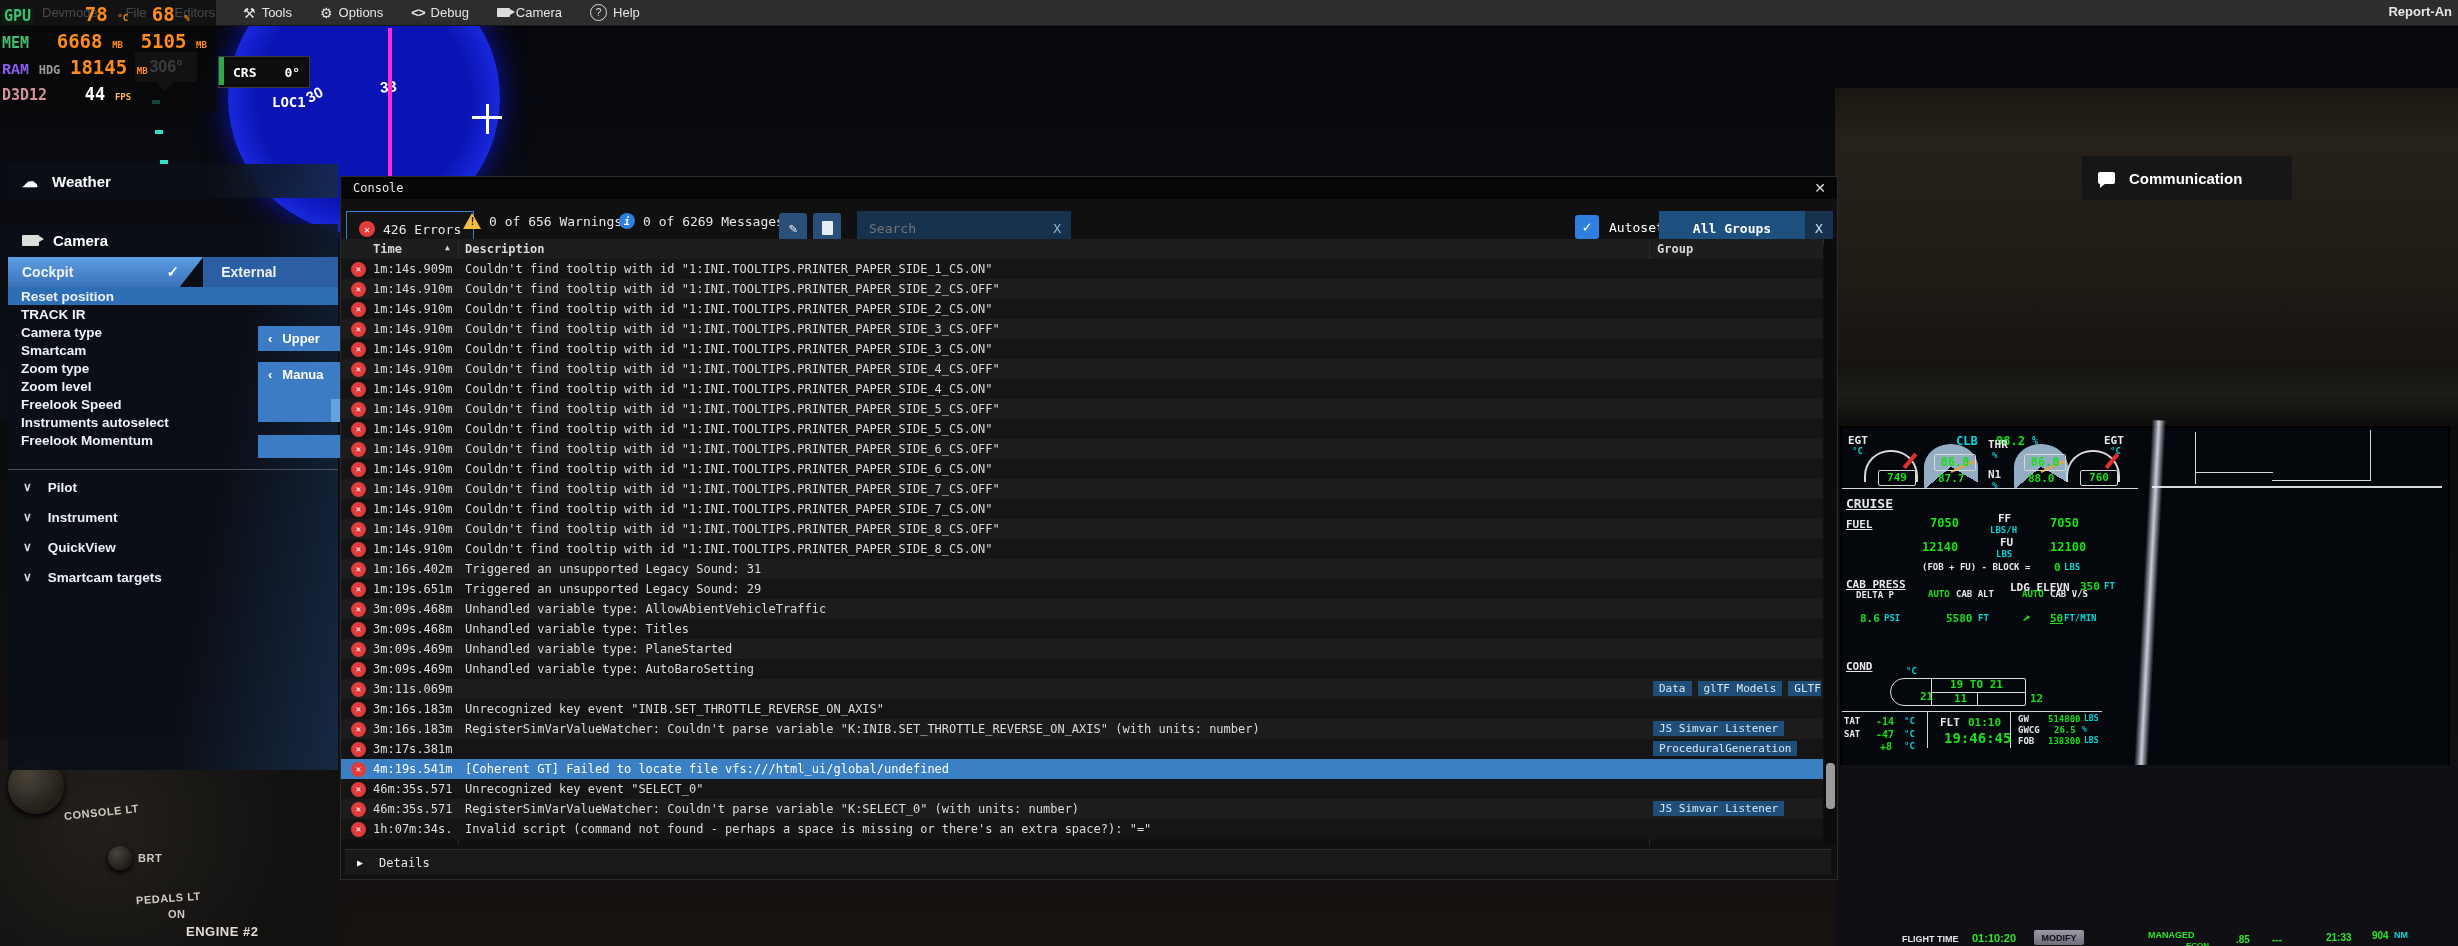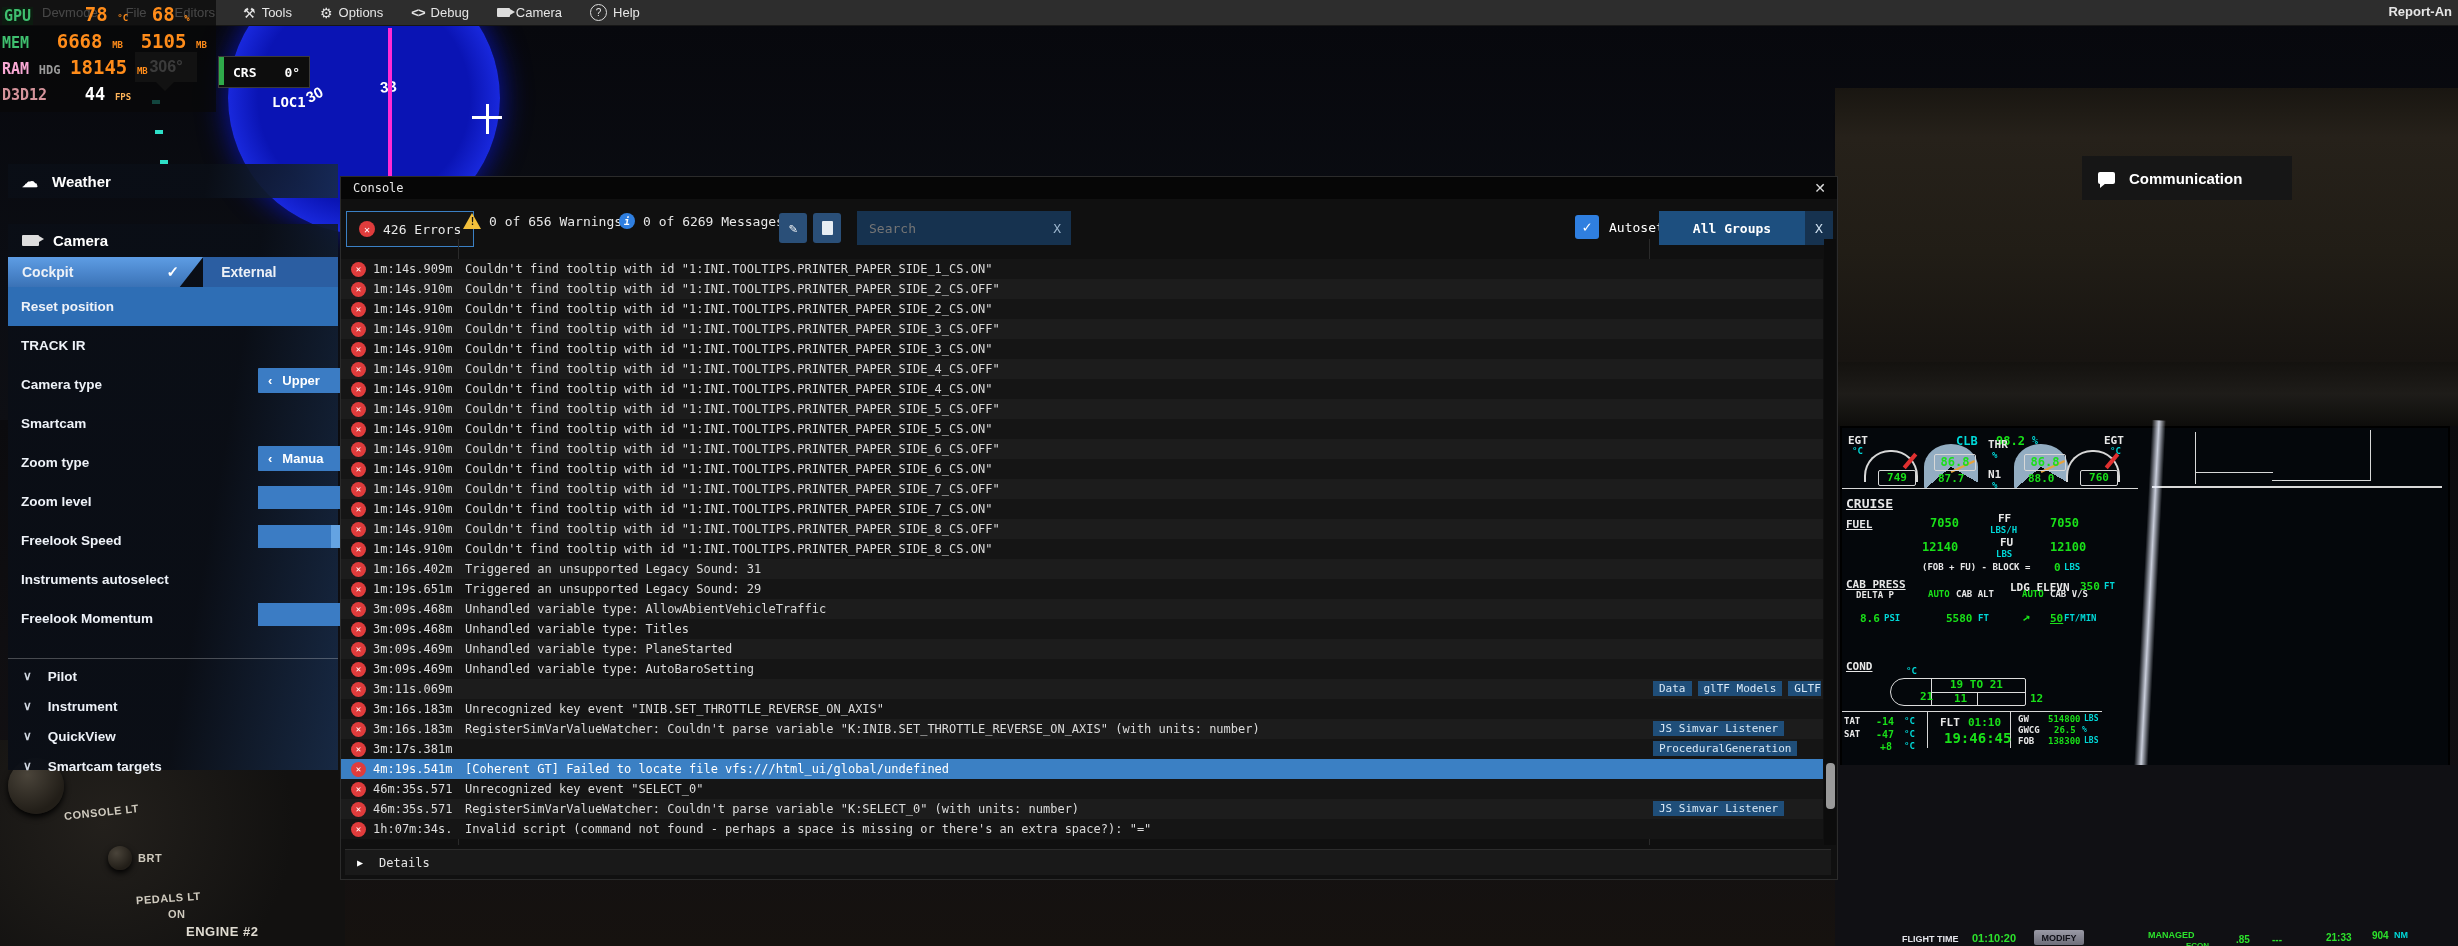--- a/index.html
+++ b/index.html
@@ -13,21 +13,21 @@
   .menubar{left:0;top:0;width:2458px;height:25px;background:#2d2d2d;border-bottom:1px solid #161616;display:flex;align-items:center;color:#e6e6e6;font-size:13px;z-index:40;}
   .menu-item{display:flex;align-items:center;gap:6px;padding:0 14px;height:100%;cursor:default;}
   .glyph-ic{font-size:14px;color:#e6e6e6;}
   .help-circ{width:15px;height:15px;border:1.5px solid #ddd;border-radius:50%;font-size:10px;display:flex;align-items:center;justify-content:center;}
   .cam-ic{width:13px;height:9px;background:#ddd;border-radius:1px;position:relative;}
   .cam-ic:after{content:"";position:absolute;right:-5px;top:1px;border-left:5px solid #ddd;border-top:3.5px solid transparent;border-bottom:3.5px solid transparent;}
   .dbg-ic{font-weight:bold;letter-spacing:-1px;font-size:13px;}
   .menu-right{position:absolute;right:6px;top:4px;color:#e6e6e6;font-size:13px;font-weight:bold;}
   
   .stats{left:0;top:0;width:216px;height:112px;background:rgba(8,8,8,0.72);z-index:45;font-family:"DejaVu Sans Mono",monospace;}
-  .stat-label{font-weight:bold;font-size:15px;} .green-l{color:#3fbf6f;} .blue-l{color:#f9a8d4;} .pink-l{color:#d4939b;}
+  .stat-label{font-weight:bold;font-size:15px;} .green-l{color:#3fbf6f;} .blue-l{color:#8b5cf6;font-family:Liberation Mono, monospace;} .pink-l{color:#d4939b;}
   .stat-num{font-weight:bold;font-size:19px;color:#ff8c1a;}
   .stat-unit{font-size:9px;color:#ff8c1a;font-weight:bold;}
   .hdg-ghost{color:#9a9a9a;font-size:12px;font-weight:bold;}
   
   .hsi-disc{left:228px;top:-38px;width:272px;height:272px;border-radius:50%;background:radial-gradient(circle,#0a14b4 55%,#1a2ae0 72%,#0a14b4 78%);box-shadow:0 0 30px #0a14b4;z-index:5;}
   .hsi-tick{position:absolute;background:#e8e8f6;}
   .hsi-num{position:absolute;color:#fff;font-weight:bold;font-size:15px;z-index:6;}
   .hsi-needle{left:388px;top:28px;width:4px;height:200px;background:#ff2ad4;z-index:7;}
   .hsi-cross-v{left:486px;top:104px;width:3px;height:30px;background:#fff;z-index:7;}
   .hsi-cross-h{left:472px;top:116px;width:30px;height:3px;background:#fff;z-index:7;}
@@ -37,21 +37,21 @@
   .crs-box{left:218px;top:56px;width:90px;height:30px;background:#0d0d0d;border:1px solid #3a3a3a;display:flex;align-items:center;z-index:8;}
   .crs-bar{position:absolute;left:0;top:0;width:5px;height:28px;background:#2faa4a;}
   .loc1{left:272px;top:94px;color:#fff;font-weight:bold;font-size:14px;z-index:8;font-family:"DejaVu Sans Mono",monospace;}
   
   .lpanel{background:linear-gradient(100deg,rgba(10,14,22,0.93) 60%,rgba(24,44,74,0.88));z-index:20;color:#edf1f7;}
   .panel-hdr{display:flex;align-items:center;gap:14px;padding:8px 14px;font-size:15px;font-weight:bold;color:#fff;}
   .cam-tab-row{display:flex;height:30px;}
   .tab-cockpit{flex:1.55;background:linear-gradient(180deg,#5e9de4,#3a72b6);display:flex;align-items:center;font-weight:bold;font-size:14px;padding-left:14px;position:relative;clip-path:polygon(0 0,100% 0,88% 100%,0 100%);}
   .tab-check{position:absolute;right:24px;font-size:15px;color:#fff;}
   .tab-external{flex:1;background:#2b5ea2;display:flex;align-items:center;font-weight:bold;font-size:14px;padding-left:18px;}
-  .cam-row{height:39px;display:flex;align-items:center;padding-left:13px;font-size:13.5px;font-weight:bold;color:#eef2f8;position:relative;}
+  .cam-row{height:18px;display:flex;align-items:center;padding-left:13px;font-size:13.5px;font-weight:bold;color:#eef2f8;position:relative;}
   .row-hl{background:#2e6eb5;}
   .cam-btn{position:absolute;left:250px;top:3px;width:96px;height:25px;background:#3b7cc4;border-radius:1px;display:flex;align-items:center;gap:10px;padding-left:10px;font-weight:bold;font-size:13px;color:#fff;}
   .cam-slider{position:absolute;left:250px;top:4px;width:96px;height:23px;background:#274a6d;overflow:hidden;}
   .slider-fill{height:100%;background:#3b7cc4;}
   .slider-thumb{position:absolute;top:0;width:9px;height:100%;background:#64a3e2;}
   .sec-row{height:30px;display:flex;align-items:center;gap:16px;padding-left:15px;font-size:13.5px;font-weight:bold;}
   .chev{color:#cfd6df;font-size:12px;}
   .lp-divider{height:1px;background:rgba(255,255,255,0.25);margin:4px 0 2px 0;}
   
   .console{left:340px;top:176px;width:1496px;height:702px;background:#101010;border:1px solid #2b2b2b;z-index:30;font-family:"DejaVu Sans Mono",monospace;}
@@ -570,20 +570,26 @@
       </div>
       <div class="autoset">
         <div class="checkbox">✓</div>
         <span>Autoset</span>
       </div>
       <div class="groups-dd">
           <span>All Groups</span>
         </div>
       <div class="groups-x">X</div>
     </div>
+    <div class="con-header">
+      <span style="position:absolute;left:32px;top:3px;">Time</span>
+      <span style="position:absolute;left:104px;top:4px;font-size:8px;">▲</span>
+      <span style="position:absolute;left:124px;top:3px;">Description</span>
+      <span style="position:absolute;left:1316px;top:3px;">Group</span>
+    </div>
     <div class="col-line" style="left:117px;"></div>
     <div class="col-line" style="left:1308px;"></div>
     <div class="con-rows" id="console-rows">
         <div class="con-row row-even" style="top: 0px;">
     <span class="row-ic">✕</span>
     <span class="row-time">1m:14s.909m</span>
     <span class="row-desc">Couldn't find tooltip with id "1:INI.TOOLTIPS.PRINTER_PAPER_SIDE_1_CS.ON"</span>
     <span class="row-groups"></span>
   </div>
         <div class="con-row row-odd" style="top: 20px;">

